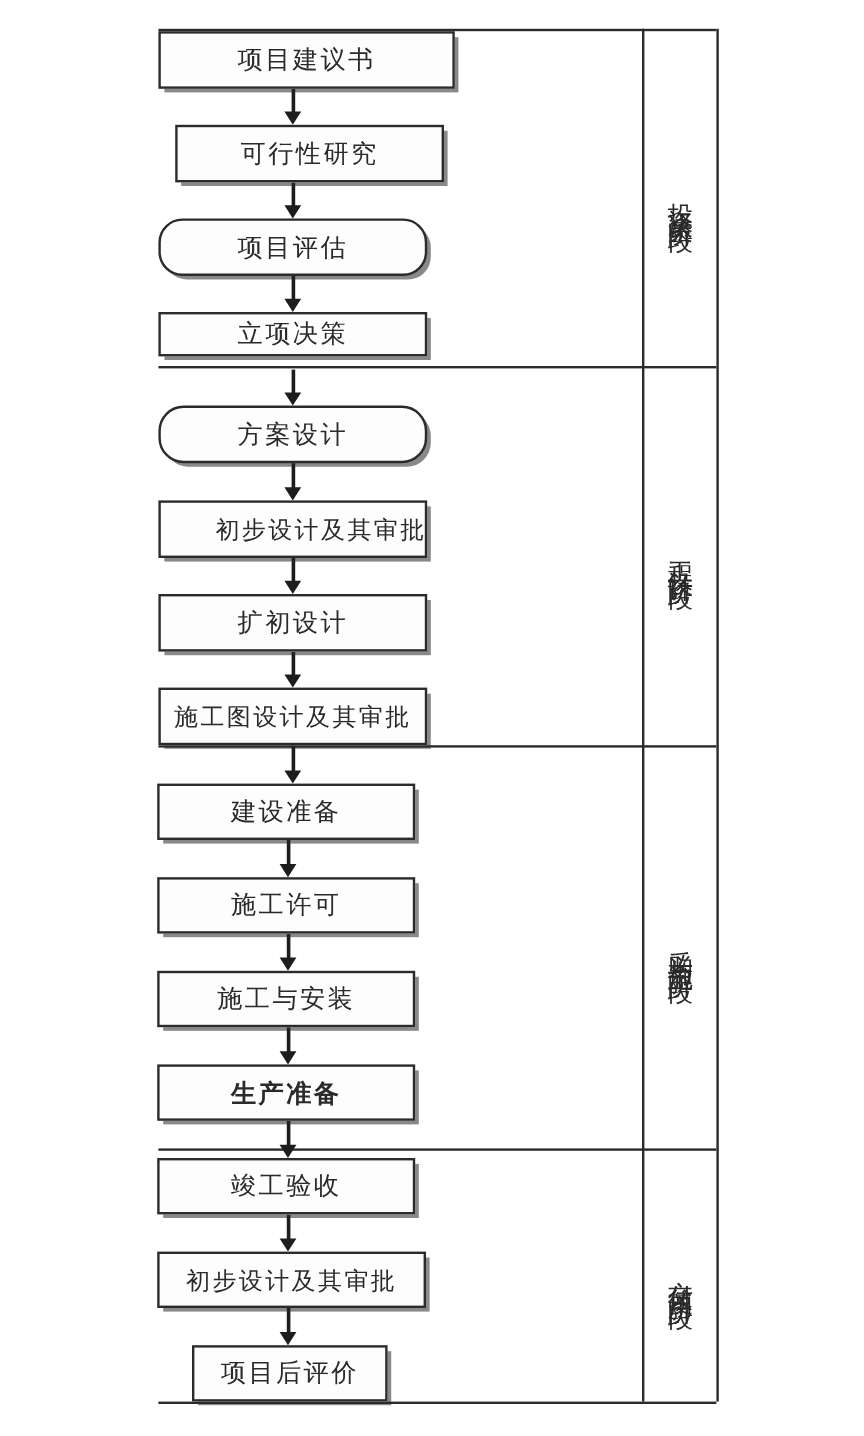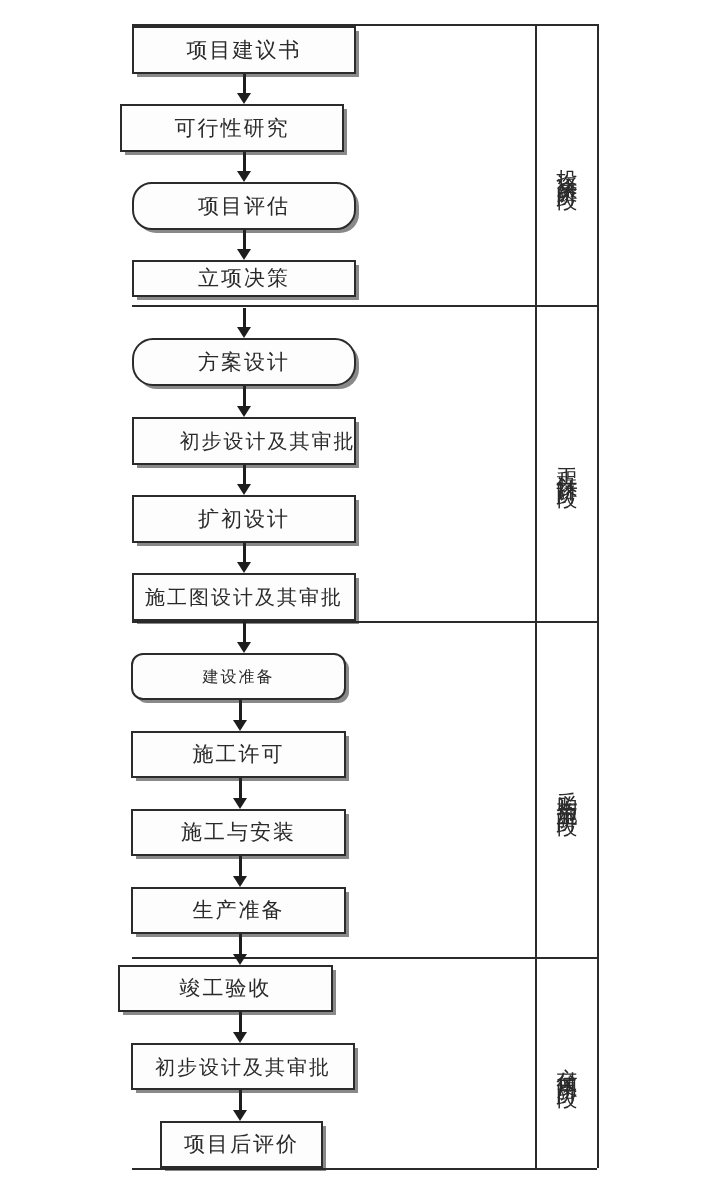--- a/index.html
+++ b/index.html
@@ -166,57 +166,57 @@
         <div class="arrow-shaft" style="height: 22px;"></div>
         <div class="arrow-head" style="top: 20px;"></div>
       </div>
       <div class="arrow" style="left: 240px; top: 1090px; height: 31px;">
         <div class="arrow-shaft" style="height: 22px;"></div>
         <div class="arrow-head" style="top: 20px;"></div>
       </div>
     </div>
 
   <div id="node-layer">
-      <div class="node" style="left: 132px; top: 26px; width: 224px; height: 48px; font-size: 21px;">
+      <div class="node" style="left: 132px; top: 26px; width: 247px; height: 48px; font-size: 21px;">
         <span class="node-label">项目建议书</span>
       </div>
-      <div class="node" style="left: 120px; top: 104px; width: 224px; height: 48px; font-size: 21px;">
+      <div class="node" style="left: 146px; top: 104px; width: 224px; height: 48px; font-size: 21px;">
         <span class="node-label">可行性研究</span>
       </div>
       <div class="node" style="left: 132px; top: 182px; width: 224px; height: 48px; font-size: 21px; border-radius: 20px;">
         <span class="node-label">项目评估</span>
       </div>
       <div class="node" style="left: 132px; top: 260px; width: 224px; height: 37px; font-size: 21px;">
         <span class="node-label">立项决策</span>
       </div>
       <div class="node" style="left: 132px; top: 338px; width: 224px; height: 48px; font-size: 21px; border-radius: 21px;">
         <span class="node-label">方案设计</span>
       </div>
       <div class="node" style="left: 132px; top: 417px; width: 224px; height: 48px; font-size: 20px; padding-left: 47px;">
         <span class="node-label">初步设计及其审批</span>
       </div>
       <div class="node" style="left: 132px; top: 495px; width: 224px; height: 48px; font-size: 21px;">
         <span class="node-label">扩初设计</span>
       </div>
       <div class="node" style="left: 132px; top: 573px; width: 224px; height: 48px; font-size: 20px;">
         <span class="node-label">施工图设计及其审批</span>
       </div>
-      <div class="node" style="left: 131px; top: 653px; width: 215px; height: 47px; font-size: 16px; border-radius: 12px;">
+      <div class="node" style="left: 131px; top: 653px; width: 215px; height: 47px; font-size: 21px;">
         <span class="node-label">建设准备</span>
       </div>
       <div class="node" style="left: 131px; top: 731px; width: 215px; height: 47px; font-size: 21px;">
         <span class="node-label">施工许可</span>
       </div>
       <div class="node" style="left: 131px; top: 809px; width: 215px; height: 47px; font-size: 21px;">
         <span class="node-label">施工与安装</span>
       </div>
-      <div class="node" style="left: 131px; top: 887px; width: 215px; height: 47px; font-size: 21px;">
+      <div class="node" style="left: 131px; top: 887px; width: 215px; height: 47px; font-size: 21px; font-weight: bold;">
         <span class="node-label">生产准备</span>
       </div>
-      <div class="node" style="left: 118px; top: 965px; width: 215px; height: 47px; font-size: 21px;">
+      <div class="node" style="left: 131px; top: 965px; width: 215px; height: 47px; font-size: 21px;">
         <span class="node-label">竣工验收</span>
       </div>
       <div class="node" style="left: 131px; top: 1043px; width: 224px; height: 47px; font-size: 20px;">
         <span class="node-label">初步设计及其审批</span>
       </div>
       <div class="node" style="left: 160px; top: 1121px; width: 163px; height: 47px; font-size: 21px;">
         <span class="node-label">项目后评价</span>
       </div>
     </div>
 

